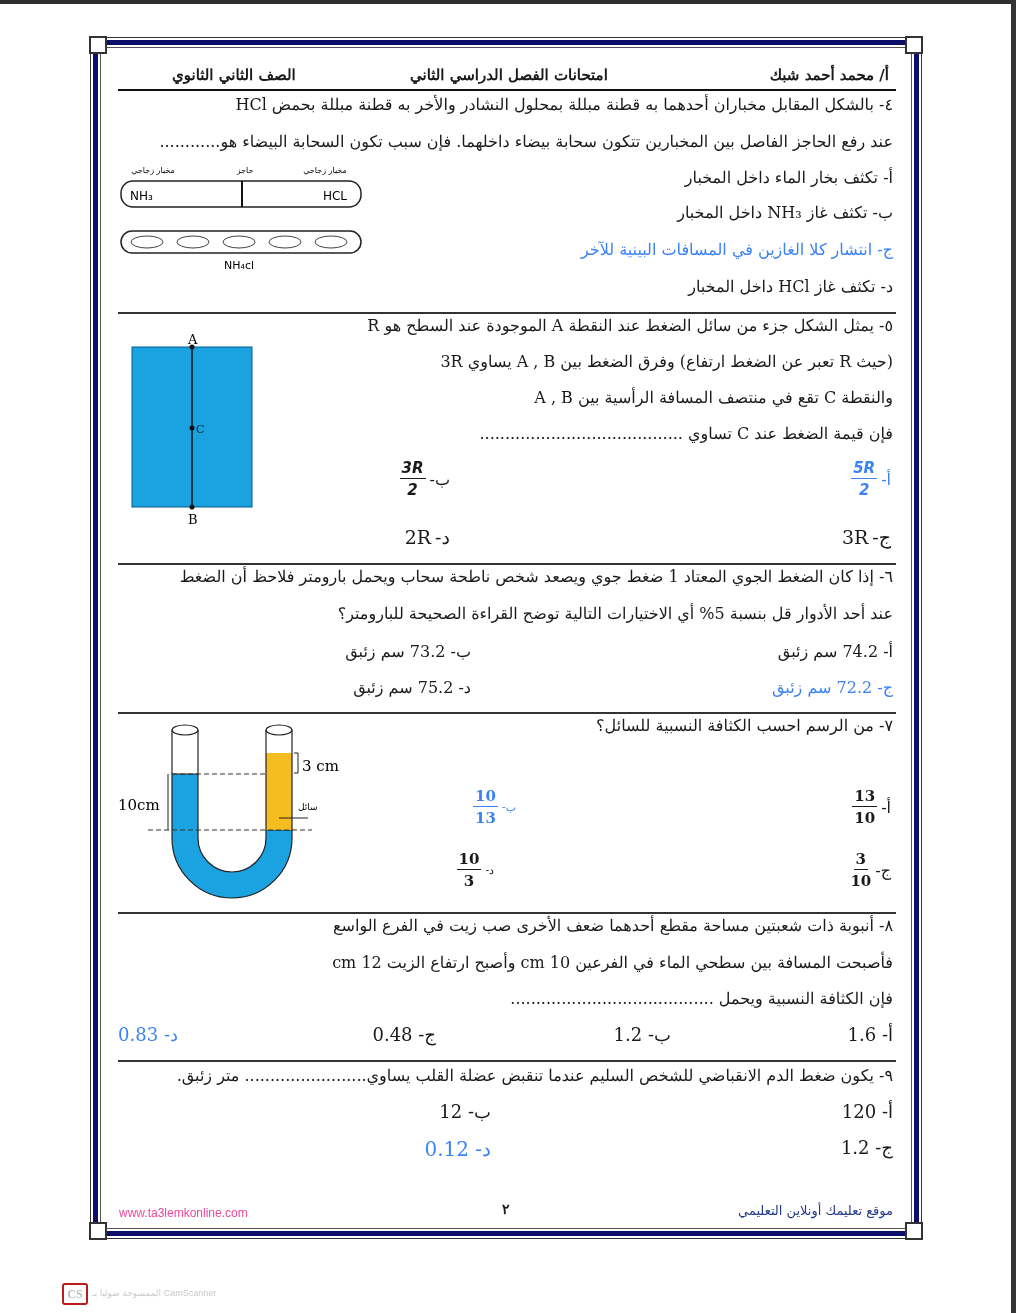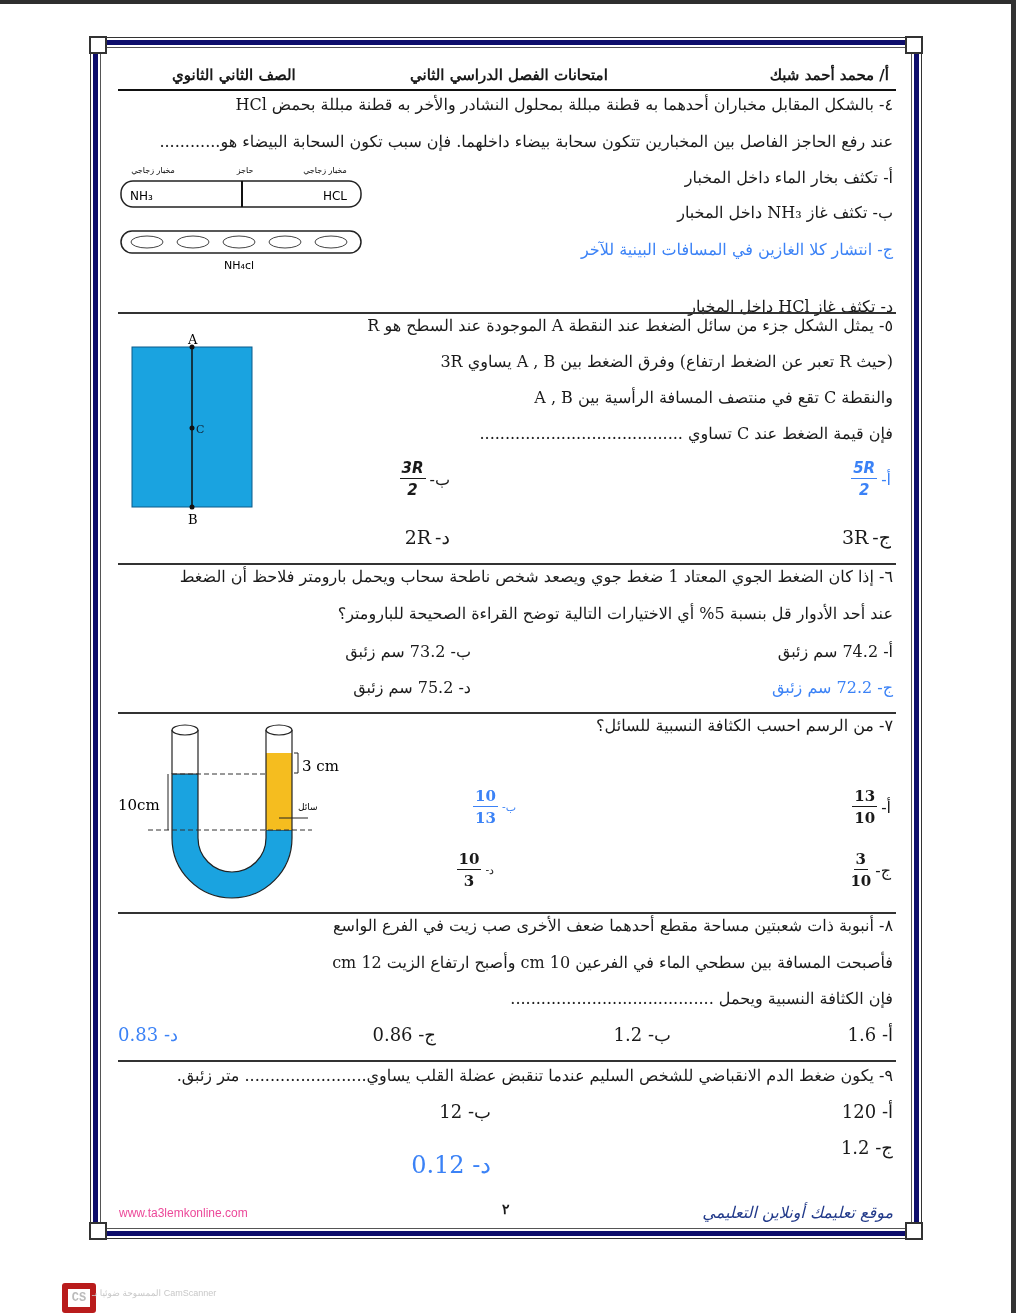--- a/index.html
+++ b/index.html
@@ -30,22 +30,22 @@
   .sep { position: absolute; left: 118px; width: 778px; height: 2px; background: #333; }
 
   .header-line { position: absolute; left: 118px; top: 89px; width: 778px; height: 2px; background: #111; }
 
   .frac { display: inline-flex; flex-direction: column; align-items: center; vertical-align: middle; font-weight: bold; font-size: 15px; line-height: 16px; }
   .frac .num { padding: 0 2px 2px; border-bottom: 1.5px solid currentColor; }
   .frac .den { padding-top: 3px; }
   .frac.ital { font-style: italic; font-family: "DejaVu Sans", sans-serif; }
   .opt { display: flex; align-items: center; gap: 4px; }
   .footer-url { font-family: "Liberation Sans", sans-serif; font-size: 12px; color: #ec4899; }
-  .footer-site { font-family: "DejaVu Sans", sans-serif; font-size: 16px; color: #223a8a; font-style: italic; }
-  .cs-logo { position: absolute; left: 62px; top: 1283px; width: 22px; height: 18px; border: 6px solid #b91c1c; border-radius: 3px; color: #bbb; font-family: Liberation Mono, monospace; font-size: 12px; font-weight: bold; text-align: center; line-height: 18px; }
+  .footer-site { font-family: "DejaVu Sans", sans-serif; font-size: 13px; color: #223a8a; }
+  .cs-logo { position: absolute; left: 62px; top: 1283px; width: 22px; height: 18px; border: 2px solid #b91c1c; border-radius: 3px; color: #bbb; font-family: Liberation Serif, serif; font-size: 12px; font-weight: bold; text-align: center; line-height: 18px; }
   .cs-text { position: absolute; left: 92px; top: 1288px; font-family: "Liberation Sans", sans-serif; font-size: 9px; color: #c8c8c8; }
 </style>
 </head>
 <body>
 
 <div class="top-edge"></div>
 <div class="right-edge"></div>
 
 <div class="page-frame">
   <div class="corner tl"></div>
@@ -57,21 +57,21 @@
 <div class="abs t" style="right:127px; top:66px; font-weight:bold; font-size:15px;">أ/ محمد أحمد شبك</div>
 <div class="abs t" style="left:410px; top:66px; font-weight:bold; font-size:15px; direction:rtl;">امتحانات الفصل الدراسي الثاني</div>
 <div class="abs t" style="left:124px; top:66px; font-weight:bold; font-size:15px; direction:rtl; margin-left:48px;">الصف الثاني الثانوي</div>
 <div class="header-line"></div>
 
 <div class="abs t rt" style="right:123px; top:95px;">٤- بالشكل المقابل مخباران أحدهما به قطنة مبللة بمحلول النشادر والأخر به قطنة مبللة بحمض HCl</div>
 <div class="abs t rt" style="right:123px; top:132px;">عند رفع الحاجز الفاصل بين المخبارين تتكون سحابة بيضاء داخلهما. فإن سبب تكون السحابة البيضاء هو............</div>
 <div class="abs t rt" style="right:123px; top:168px;">أ- تكثف بخار الماء داخل المخبار</div>
 <div class="abs t rt" style="right:123px; top:203px;">ب- تكثف غاز NH₃ داخل المخبار</div>
 <div class="abs t rt red" style="right:123px; top:240px;">ج- انتشار كلا الغازين في المسافات البينية للآخر</div>
-<div class="abs t rt" style="right:123px; top:277px;margin-top:20px;">د- تكثف غاز HCl داخل المخبار</div>
+<div class="abs t rt" style="right:123px; top:277px;">د- تكثف غاز HCl داخل المخبار</div>
 
 <svg class="abs" style="left:115px; top:163px;" width="255" height="115">
   <text x="38" y="10" font-size="8" text-anchor="middle" font-family="DejaVu Sans, sans-serif">مخبار زجاجي</text>
   <text x="130" y="10" font-size="8" text-anchor="middle" font-family="DejaVu Sans, sans-serif">حاجز</text>
   <text x="210" y="10" font-size="8" text-anchor="middle" font-family="DejaVu Sans, sans-serif">مخبار زجاجي</text>
   <rect x="6" y="18" width="240" height="26" rx="12" fill="#fff" stroke="#222" stroke-width="1.5"></rect>
   <line x1="127" y1="18" x2="127" y2="44" stroke="#111" stroke-width="2"></line>
   <text x="15" y="37" font-size="12" font-family="DejaVu Sans, sans-serif">NH₃</text>
   <text x="232" y="37" font-size="12" text-anchor="end" font-family="DejaVu Sans, sans-serif">HCL</text>
   <rect x="6" y="68" width="240" height="22" rx="11" fill="#fff" stroke="#222" stroke-width="1.5"></rect>
@@ -194,29 +194,29 @@
   <text x="186" y="92" font-size="9" font-family="DejaVu Sans, sans-serif">سائل</text>
 </svg>
 
 <div class="sep" style="top:912px;"></div>
 
 <div class="abs t rt" style="right:123px; top:916px;">٨- أنبوبة ذات شعبتين مساحة مقطع أحدهما ضعف الأخرى صب زيت في الفرع الواسع</div>
 <div class="abs t rt" style="right:123px; top:953px;">فأصبحت المسافة بين سطحي الماء في الفرعين 10 cm وأصبح ارتفاع الزيت 12 cm</div>
 <div class="abs t rt" style="right:123px; top:989px;">فإن الكثافة النسبية ويحمل ........................................</div>
 <div class="abs rt" style="right:123px; top:1024px; font-size:18px;">أ- 1.6</div>
 <div class="abs rt" style="right:345px; top:1024px; font-size:18px;">ب- 1.2</div>
-<div class="abs rt" style="right:580px; top:1024px; font-size:18px;">ج- 0.86</div>
+<div class="abs rt" style="right:580px; top:1024px; font-size:18px;">ج- 0.48</div>
 <div class="abs rt red" style="right:838px; top:1024px; font-size:18px;">د- 0.83</div>
 
 <div class="sep" style="top:1060px;"></div>
 
 <div class="abs t rt" style="right:123px; top:1066px;">٩- يكون ضغط الدم الانقباضي للشخص السليم عندما تنقبض عضلة القلب يساوي........................ متر زئبق.</div>
 <div class="abs rt" style="right:123px; top:1101px; font-size:18px;">أ- 120</div>
 <div class="abs rt" style="right:525px; top:1101px; font-size:18px;">ب- 12</div>
 <div class="abs rt" style="right:123px; top:1137px; font-size:18px;">ج- 1.2</div>
-<div class="abs rt red" style="right:525px; top:1137px; font-size:24px;margin-top:14px;">د- 0.12</div>
+<div class="abs rt red" style="right:525px; top:1137px; font-size:20px;">د- 0.12</div>
 
 <div class="abs footer-site" style="right:123px; top:1203px; direction:rtl;">موقع تعليمك أونلاين التعليمي</div>
 <div class="abs" style="left:502px; top:1201px; font-size:14px; font-weight:bold;">٢</div>
 <div class="abs footer-url" style="left:119px; top:1206px;">www.ta3lemkonline.com</div>
 
 <div class="cs-logo">CS</div>
 <div class="cs-text">الممسوحة ضوئيا بـ CamScanner</div>
 
 </body></html>

